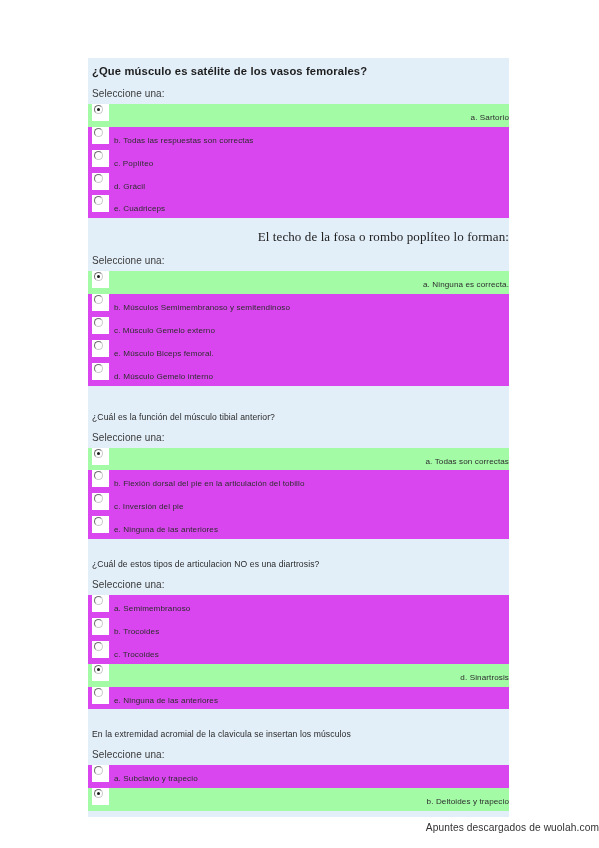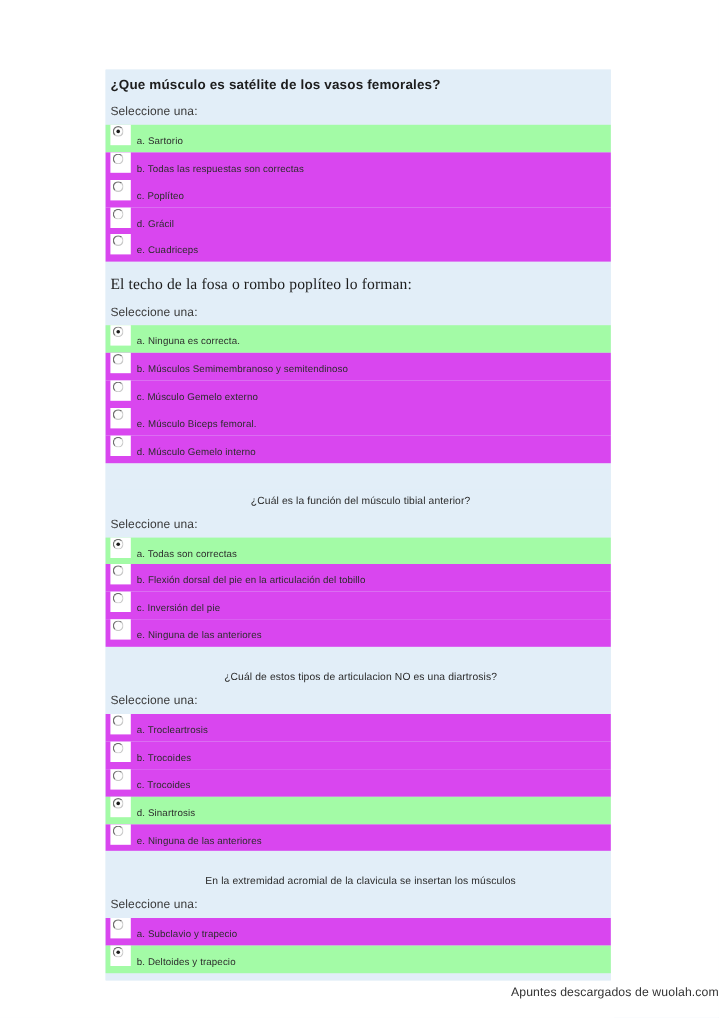--- a/index.html
+++ b/index.html
@@ -50,29 +50,29 @@
     padding-top: 7px;
     padding-bottom: 6px;
   }
   .q-heading.style-serif {
     font-family: "Liberation Serif", serif;
     font-size: 13px;
     font-weight: normal;
     letter-spacing: 0.1px;
     padding-top: 6px;
     padding-bottom: 6px;
+    text-align: right;
   }
   .q-heading.style-small {
     font-size: 8.6px;
     font-weight: normal;
     letter-spacing: 0.1px;
     color: #2a2a2a;
     padding-top: 5px;
     padding-bottom: 5px;
-    text-align: center;
   }
 
   .q-prompt {
     font-size: 10px;
     color: #3a3a3a;
     padding: 4px 0 5px 4px;
     letter-spacing: 0.1px;
     white-space: nowrap;
   }
 
@@ -81,20 +81,21 @@
   }
 
   .option-row {
     position: relative;
     min-height: 20px;
     background: #d946ef;
     padding: 0;
   }
   .option-row.correct {
     background: #a3fba6;
+    text-align: right;
   }
 
   .radio-box {
     position: absolute;
     left: 4px;
     top: 0px;
     width: 17px;
     height: 17px;
     background: #ffffff;
     box-sizing: border-box;
@@ -260,21 +261,21 @@
       </div>
       <div class="spacer-md"></div>
       <div class="question-block">
         <div class="q-heading style-small">¿Cuál de estos tipos de articulacion NO es una diartrosis?</div>
         <div class="q-prompt">Seleccione una:</div>
         <div class="options">
           <div class="option-row">
             <span class="radio-box">
               <span class="radio-mark"></span>
             </span>
-            <span class="option-label">a. Trocleartrosis</span>
+            <span class="option-label">a. Semimembranoso</span>
           </div>
           <div class="option-row">
             <span class="radio-box">
               <span class="radio-mark"></span>
             </span>
             <span class="option-label">b. Trocoides</span>
           </div>
           <div class="option-row">
             <span class="radio-box">
               <span class="radio-mark"></span>

